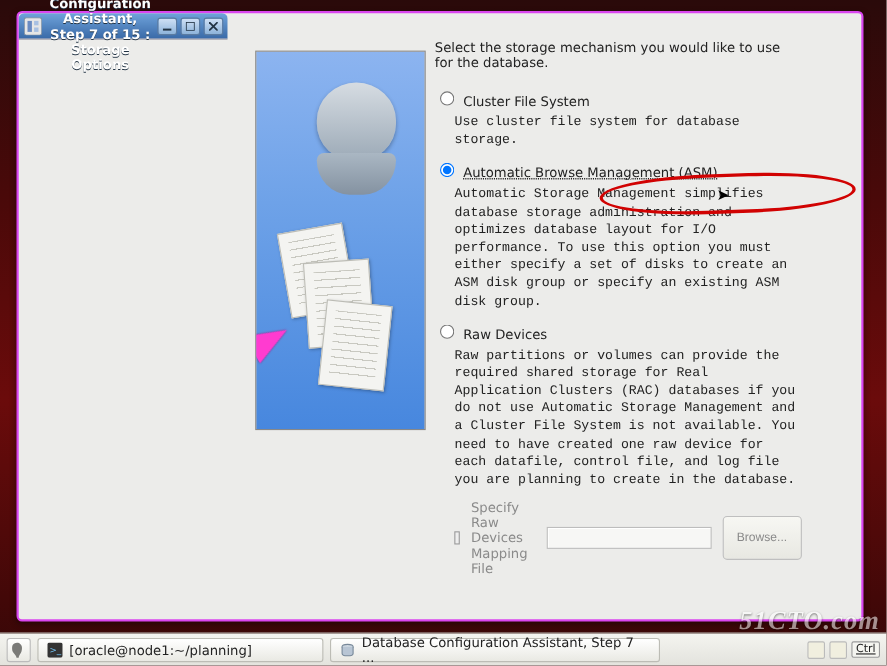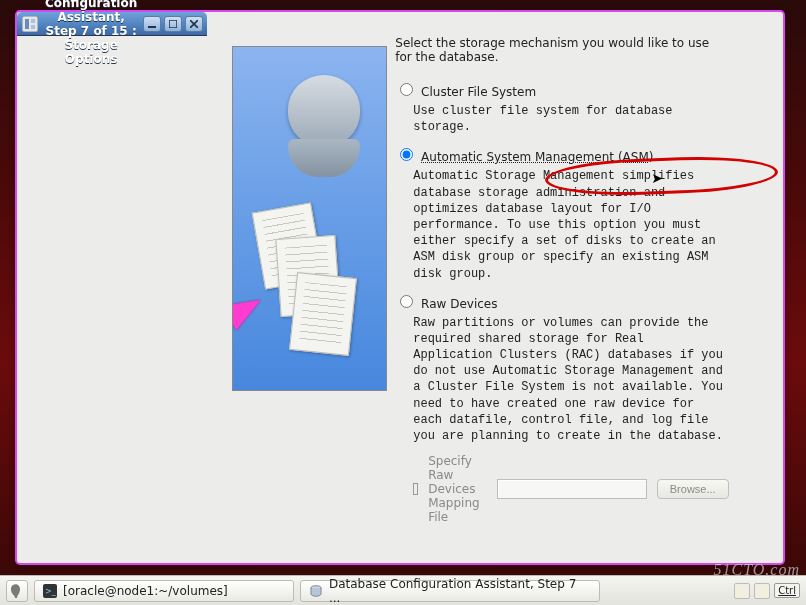--- a/index.html
+++ b/index.html
@@ -59,21 +59,21 @@
   .prompt { margin:0 0 16px 4px; }
   .opt { margin:6px 0 4px 4px; }
   .opt-label { font-size:12px; }
   .opt-desc { margin:2px 0 10px 22px; line-height:1.35;font-family:Liberation Mono, monospace; }
   .radio { margin-right:4px; }
   .sel { text-decoration:underline dotted; }
   .raw-row { display:flex; align-items:center; gap:10px; margin:6px 0 0 22px; }
   .chk { width:12px; height:12px; border:1px solid #999; background:#eee; display:inline-block; }
   .raw-label { color:#8a8a8a; }
   .raw-input { width:150px; height:20px; border:1px solid #bdbdbd; background:#f7f7f5; box-shadow:inset 1px 1px #fff; }
-  .browse { height:20px; padding:0 12px; border:1px solid #bfbfbf; border-radius:4px;
+  .browse { height:40px; padding:0 12px; border:1px solid #bfbfbf; border-radius:4px;
     background:linear-gradient(#f7f7f3,#e8e8e2); color:#8a8a8a; font-size:11px; cursor:default; }
   .hr { border-top:1px solid #b8b8b6; border-bottom:1px solid #fcfcfa; margin:6px 14px; }
   .nav { display:flex; padding:8px 22px 14px 22px; }
   .nav .spacer{flex:1;}
   .navbtn { height:36px; padding:0 16px; margin:0 6px; border:1px solid #aaa; border-radius:5px;
     background:linear-gradient(#fdfdfb,#e7e7e1); font-size:12px; cursor:pointer; }
   .annot-circle{
     position:absolute; left:154px; top:122px; width:233px; height:36px;
     border:3px solid #d10202; border-radius:50%/60%; transform:rotate(-2deg);
     pointer-events:none;
@@ -91,21 +91,21 @@
   .tb-item{height:22px; padding:0 8px; display:flex; align-items:center; gap:6px;
     background:linear-gradient(#fff,#e9e9e3); border:1px solid #bcbcb5; border-radius:3px; cursor:pointer;}
   .tb-item.long{flex:1; max-width:260px;}
   .tb-right{margin-left:auto; display:flex; align-items:center; gap:4px;}
   .tray{width:16px;height:16px;border:1px solid #bbb;border-radius:2px;background:#f1efdf;}
   .ctrl{font-size:10px;padding:1px 3px;border:1px solid #999;border-radius:2px;background:#f5f5f0;text-decoration:underline;}
   .watermark{
     position:absolute; right:6px; bottom:26px; color:#fff; text-shadow:0 1px 2px #000;
     opacity:.55; font-family:Georgia,serif; font-style:italic; pointer-events:none;
   }
-  .watermark .big{font-size:16px; font-weight:normal; letter-spacing:1px;}
+  .watermark .big{font-size:24px; font-weight:bold; letter-spacing:1px;}
   .watermark .tag{font-size:12px; margin-top:-4px;}
 </style>
 </head>
 <body>
 
 <div class="window">
   <div class="titlebar">
     <span class="app-icon">
       <svg width="16" height="16">
           <rect width="16" height="16" fill="#e6e6e6" stroke="#789" rx="2"></rect>
@@ -147,21 +147,21 @@
       <p class="prompt">Select the storage mechanism you would like to use for the database.</p>
 
       <div class="opt">
         <input type="radio" name="storage" class="radio" style="">
         <span class="opt-label">Cluster File System</span>
       </div>
       <div class="opt-desc">Use cluster file system for database storage.</div>
 
       <div class="opt">
         <input type="radio" name="storage" class="radio" checked="" style="">
-        <span class="opt-label sel">Automatic System Management (ASM)</span>
+        <span class="opt-label sel">Automatic Browse Management (ASM)</span>
       </div>
       <div class="opt-desc">Automatic Storage Management simplifies database storage administration and optimizes database layout for I/O performance. To use this option you must either specify a set of disks to create an ASM disk group or specify an existing ASM disk group.</div>
 
       <div class="opt">
         <input type="radio" name="storage" class="radio" style="">
         <span class="opt-label">Raw Devices</span>
       </div>
       <div class="opt-desc">Raw partitions or volumes can provide the required shared storage for Real Application Clusters (RAC) databases if you do not use Automatic Storage Management and a Cluster File System is not available.  You need to have created one raw device for each datafile, control file, and log file you are planning to create in the database.</div>
 
       <div class="raw-row">
@@ -199,21 +199,21 @@
   <div class="tb-app">
     <svg width="16" height="16">
         <path d="M4 2c3-2 7 0 7 4 0 5-3 6-3 9H6c0-3-4-4-4-8 0-2 0-4 2-5z" fill="#7a7a77"></path>
       </svg>
   </div>
   <div class="tb-item long">
     <svg width="14" height="14">
         <rect width="14" height="14" rx="2" fill="#333"></rect>
         <text x="2" y="10" font-size="8" fill="#7cf">&gt;_</text>
       </svg>
-    <span>[oracle@node1:~/volumes]</span>
+    <span>[oracle@node1:~/planning]</span>
   </div>
   <div class="tb-item long" style="max-width:300px">
     <svg width="14" height="14">
         <ellipse cx="7" cy="4" rx="5" ry="2.2" fill="#cfd8e2" stroke="#789"></ellipse>
         <path d="M2 4v6c0 1.2 2.2 2.2 5 2.2s5-1 5-2.2V4" fill="#b8c5d4" stroke="#789"></path>
       </svg>
     <span>Database Configuration Assistant, Step 7 ...</span>
   </div>
   <div class="tb-right">
     <div class="tray"></div>

